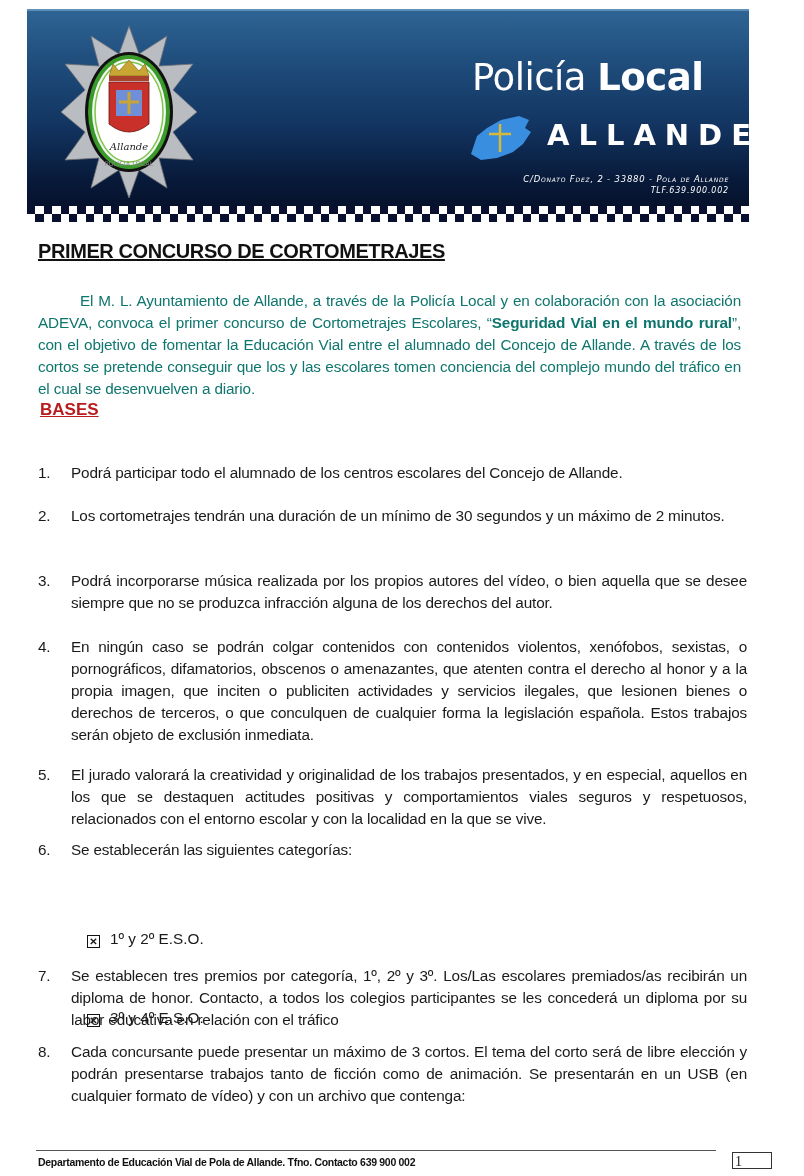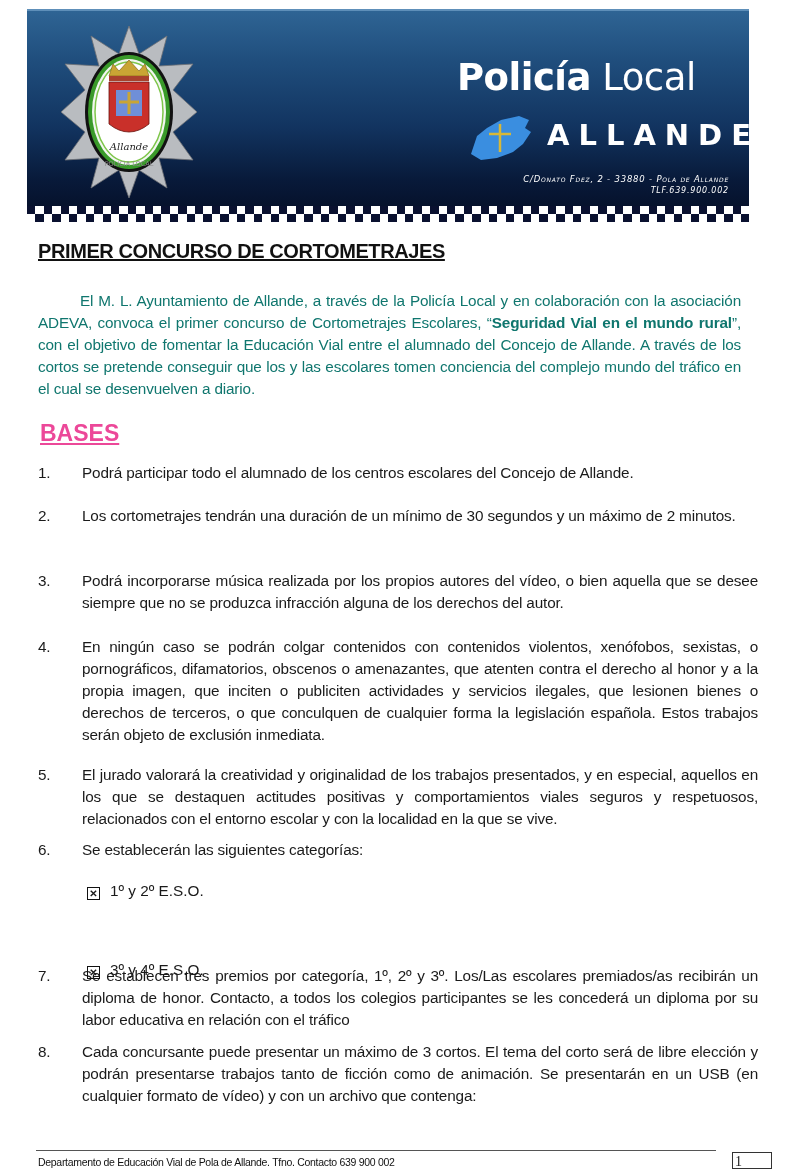--- a/index.html
+++ b/index.html
@@ -23,22 +23,22 @@
   .checker-row.r2 { bottom: 0; background: repeating-linear-gradient(to right, #ffffff 0 8.4px, #0a1130 8.4px 16.8px); }
 
   .badge {
     position: absolute; left: 32px; top: 15px; width: 140px; height: 176px;
   }
   .brand-title {
     position: absolute; left: 430px; top: 50px; color: #ffffff;
     font-family: "DejaVu Sans", sans-serif; font-size: 37px; letter-spacing: -0.5px;
     white-space: nowrap; line-height: 1;
   }
-  .brand-title .bold { font-weight: bold; }
-  .brand-title .light { font-weight: normal; }
+  .brand-title .bold { font-weight: normal; margin-left: 15px; }
+  .brand-title .light { font-weight: bold; }
   .brand-sub {
     position: absolute; left: 520px; top: 112px; color: #ffffff;
     font-family: "DejaVu Sans", sans-serif; font-weight: bold; font-size: 29px;
     letter-spacing: 9px; line-height: 1;
   }
   .flag-splash {
     position: absolute; left: 440px; top: 105px; width: 66px; height: 48px;
   }
   .address {
     position: absolute; right: 20px; top: 164px; color: #ffffff; text-align: right;
@@ -52,43 +52,43 @@
     position: absolute; left: 38px; top: 240px;
     font-family: "Liberation Sans", sans-serif; font-weight: bold; font-size: 20px;
     text-decoration: underline; letter-spacing: -0.4px; color: #111;
   }
   .intro {
     position: absolute; left: 38px; top: 290px; width: 703px;
     font-size: 15.3px; line-height: 22px; text-align: justify; text-indent: 42px;
     letter-spacing: -0.15px; color: #0f766e;
   }
   .bases-heading {
-    position: absolute; left: 40px; top: 420px;
-    font-weight: bold; font-size: 23px; text-decoration: underline; color: #ec4899;
+    position: absolute; left: 40px; top: 400px;
+    font-weight: bold; font-size: 17px; text-decoration: underline; color: #b91c1c;
   }
   .list { position: absolute; left: 38px; width: 703px; }
   .item {
     position: absolute; left: 0; width: 703px;
     font-size: 15.3px; line-height: 22px; letter-spacing: -0.15px;
   }
   .item .num { position: absolute; left: 0; top: 0; width: 22px; }
-  .item .txt { position: absolute; left: 44px; width: 676px; text-align: justify; }
+  .item .txt { position: absolute; left: 33px; width: 676px; text-align: justify; }
   .cat {
-    position: absolute; left: 87px; font-size: 15.3px; line-height: 22px;
+    position: absolute; left: 87px; font-size: 15.3px; line-height: 22px; margin-top: 48px;
   }
   .cat .box {
     display: inline-block; width: 11px; height: 11px; border: 1.3px solid #111;
     font-size: 10px; line-height: 11px; text-align: center; font-weight: bold;
     margin-right: 10px; vertical-align: -1px; box-sizing: content-box;
   }
   .footer-line {
     position: absolute; left: 36px; top: 1150px; width: 680px; height: 1px; background: #555;
   }
   .footer-text {
-    position: absolute; left: 38px; top: 1156px; font-size: 10.5px; letter-spacing: -0.3px; color: #111;
+    position: absolute; left: 38px; top: 1156px; font-size: 10.5px; letter-spacing: -0.3px; color: #111; font-weight: bold;
   }
   .page-box {
     position: absolute; left: 732px; top: 1152px; width: 40px; height: 17px;
     border: 1px solid #333; font-family: "Liberation Serif", serif; font-size: 14px;
     line-height: 17px; padding-left: 2px; box-sizing: border-box;
   }
 </style>
 </head>
 <body>
 

